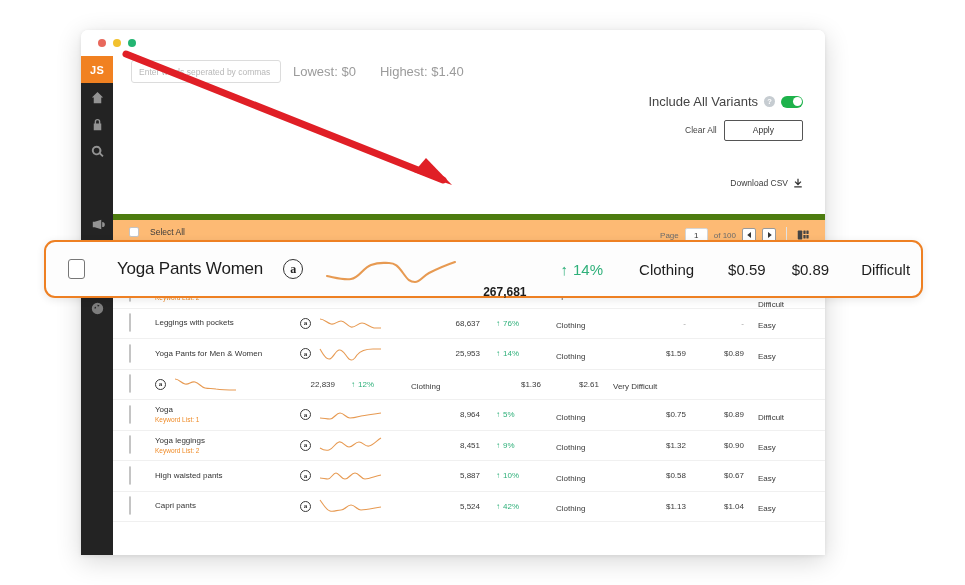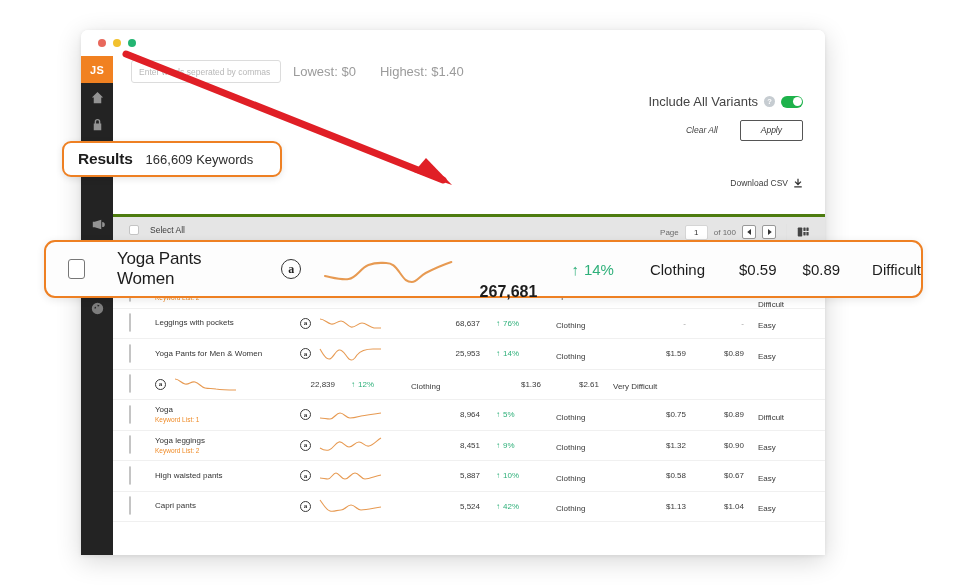--- a/index.html
+++ b/index.html
@@ -68,39 +68,39 @@
     display:flex; align-items:center; gap:6px;
   }
   .variants .lbl { font-size:13px; color:#444;text-align:right; }
   .qmark {
     width:11px; height:11px; border-radius:50%; background:#c6ccd1; color:#fff;
     font-size:7.5px; display:flex; align-items:center; justify-content:center; font-weight:bold;
   }
   .toggle { width:22px; height:12px; border-radius:6px; background:#1eb24b; position:relative; }
   .toggle::after { content:""; position:absolute; right:1.5px; top:1.5px; width:9px; height:9px; border-radius:50%; background:#fff; }
 
-  .actions { position:absolute; right:22px; top:64px; display:flex; align-items:center; gap:22px;font-style:italic; }
+  .actions { position:absolute; right:22px; top:64px; display:flex; align-items:center; gap:7px; }
   .clear-all { font-size:8.5px; color:#444; }
   .apply-btn {
     border:1px solid #555; border-radius:2px; background:#fff;
-    font-size:8.5px; color:#333; padding:5px 20px; line-height:1;
+    font-size:8.5px; color:#333; padding:5px 28px; line-height:1;
   }
 
   
   .results-zone { position:relative; height:48px;padding-left:40px; }
   .dl-csv {
     position:absolute; right:22px; top:12px;
     font-size:8.5px; color:#3b3b3b; display:flex; align-items:center; gap:5px;
   }
   .dl-csv svg { width:10px; height:10px; fill:#333; }
 
   
   .tbar {
-    height:30px; border-top:3px solid #4d7c0f; border-bottom:1px solid #ececec;
-    display:flex; align-items:center; padding:5px 16px; position:relative; background:#e5e5e5;
+    height:30px; border-top:6px solid #4d7c0f; border-bottom:1px solid #ececec;
+    display:flex; align-items:center; padding:5px 16px; position:relative; background:#fdba74;
   }
   .cbx {
     width:10px; height:10px; border:1px solid #c4c4c4; border-radius:2px; background:#fff;
     flex:0 0 10px;
   }
   .select-all { font-size:8.5px; color:#3b3b3b; margin-left:11px; }
   .pager { position:absolute; right:16px; top:0; height:30px; display:flex; align-items:center; gap:6px; }
   .pager .t { font-size:8px; color:#6b6b6b; }
   .page-inp {
     width:23px; height:15px; border:1px solid #d5d5d5; border-radius:2px; background:#fff;
@@ -176,21 +176,21 @@
   }
   .cr-chk { margin-left:22px; width:17px; height:20px; border:1.6px solid #777; border-radius:3px; background:#fff; flex:0 0 17px; }
   .cr-kw { margin-left:32px; font-size:17px; color:#1d1d1d; letter-spacing:-.2px; }
   .cr-amz {
     margin-left:20px; width:20px; height:20px; border-radius:50%; border:1.8px solid #333;
     display:flex; align-items:center; justify-content:center; font-size:12px; font-weight:bold;
     color:#222; font-family:"Liberation Serif", serif; flex:0 0 20px;
   }
   .cr-spark { margin-left:22px; width:132px; height:30px; }
   .cr-spark path { fill:none; stroke:#e79a52; stroke-width:2.1; stroke-linecap:round; }
-  .cr-vol { margin-left:26px; font-size:16px; font-weight:bold; color:#1d1d1d;margin-top:45px; }
+  .cr-vol { margin-left:26px; font-size:12px; font-weight:bold; color:#1d1d1d;margin-top:45px; }
   .cr-trend { margin-left:34px; font-size:15px; color:#2fb07a; display:flex; align-items:center; gap:5px; }
   .cr-cat { margin-left:36px; font-size:15px; color:#1d1d1d; }
   .cr-p1 { margin-left:34px; font-size:15px; color:#1d1d1d; }
   .cr-p2 { margin-left:26px; font-size:15px; color:#1d1d1d; }
   .cr-ease { margin-left:32px; font-size:15px; color:#1d1d1d; }
 
   .red-arrow { position:absolute; left:0; top:0; width:965px; height:585px; pointer-events:none; z-index:25; }
 </style>
 </head>
 <body>
@@ -561,24 +561,20 @@
 
       </div>
     </div>
   </div>
 
   <svg class="red-arrow" viewBox="0 0 965 585">
     <path d="M126 54 L443 180" stroke="#e01f26" stroke-width="7" fill="none" stroke-linecap="round"></path>
     <path d="M452 185 L414 172 L426 158 Z" fill="#e01f26"></path>
   </svg>
 
-  <div class="callout-results">
-    <span class="big">Results</span>
-    <span class="cnt">166,609 Keywords</span>
-  </div>
 
   <div class="callout-row">
     <span class="cr-chk"></span>
     <span class="cr-kw">Yoga Pants Women</span>
     <span class="cr-amz">a</span>
     <svg class="cr-spark" viewBox="0 0 132 30" preserveAspectRatio="none">
       <path id="featured-spark-path" d="M2,22 C12,24 18,26 26,25 C34,24 38,14 46,11 C54,8 58,9 64,9 C70,9 73,12 78,19 C83,26 85,28 90,28 C95,28 98,22 104,19 C110,16 118,12 130,8"></path>
     </svg>
     <span class="cr-vol">267,681</span>
     <span class="cr-trend">

